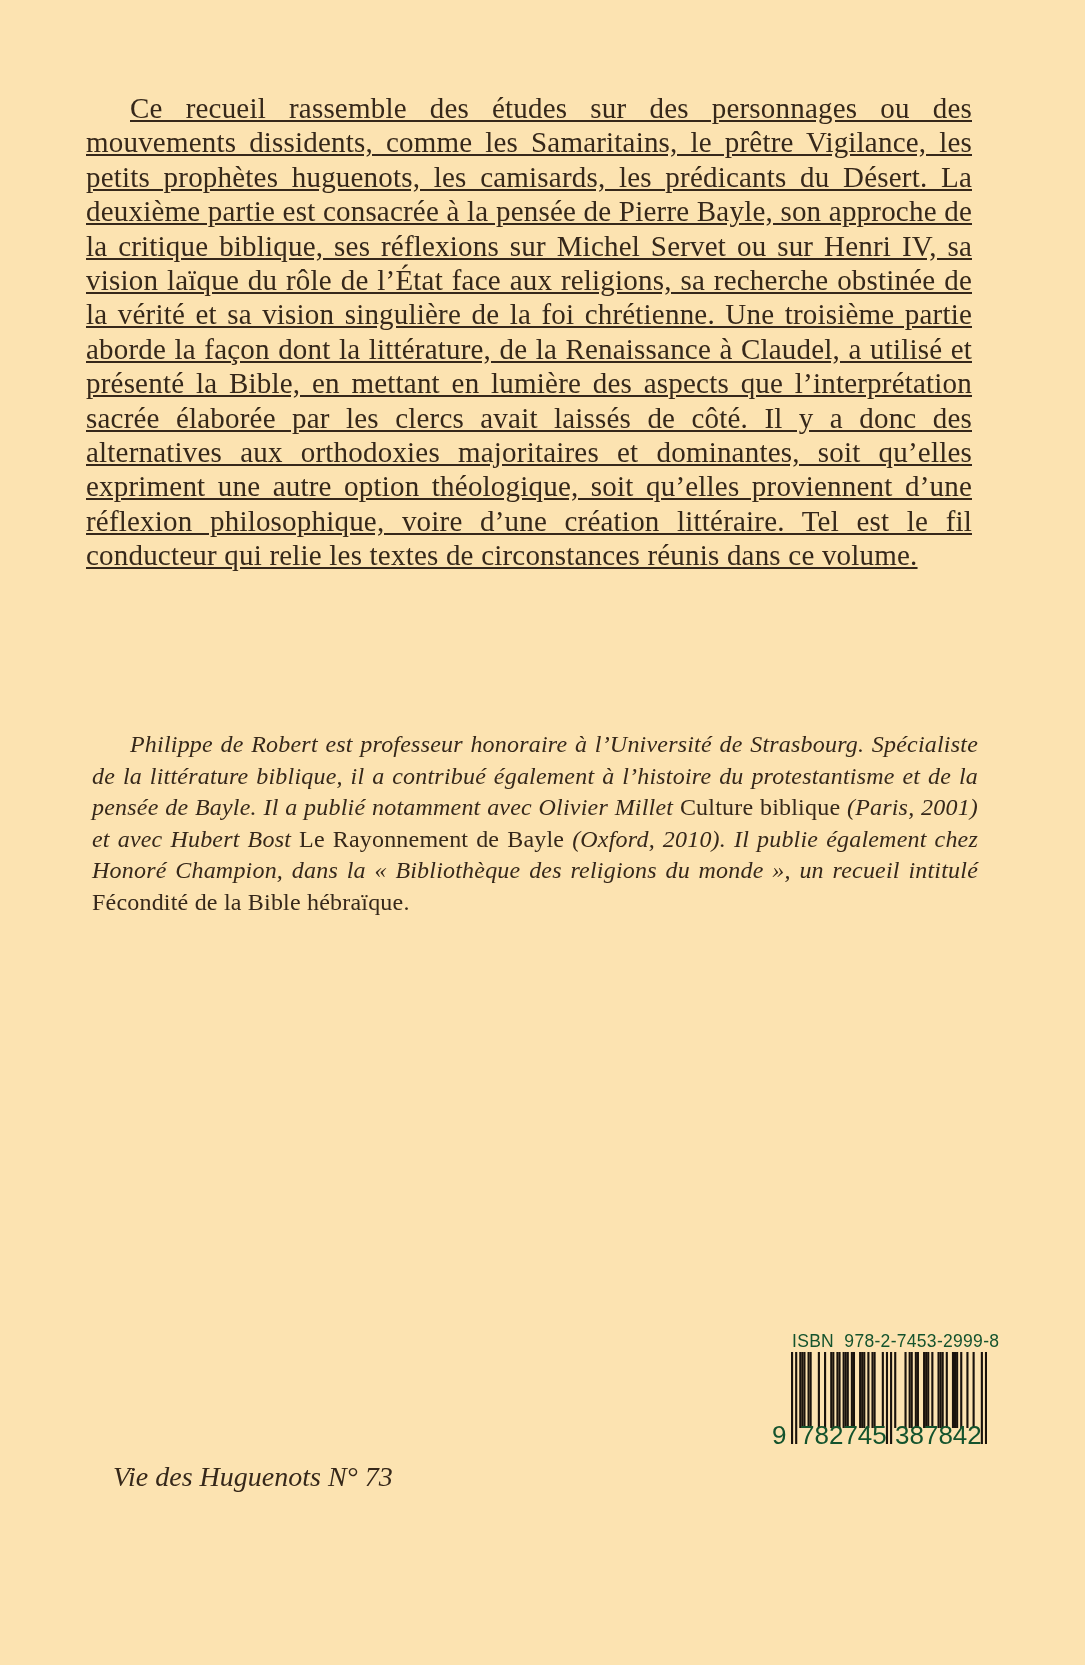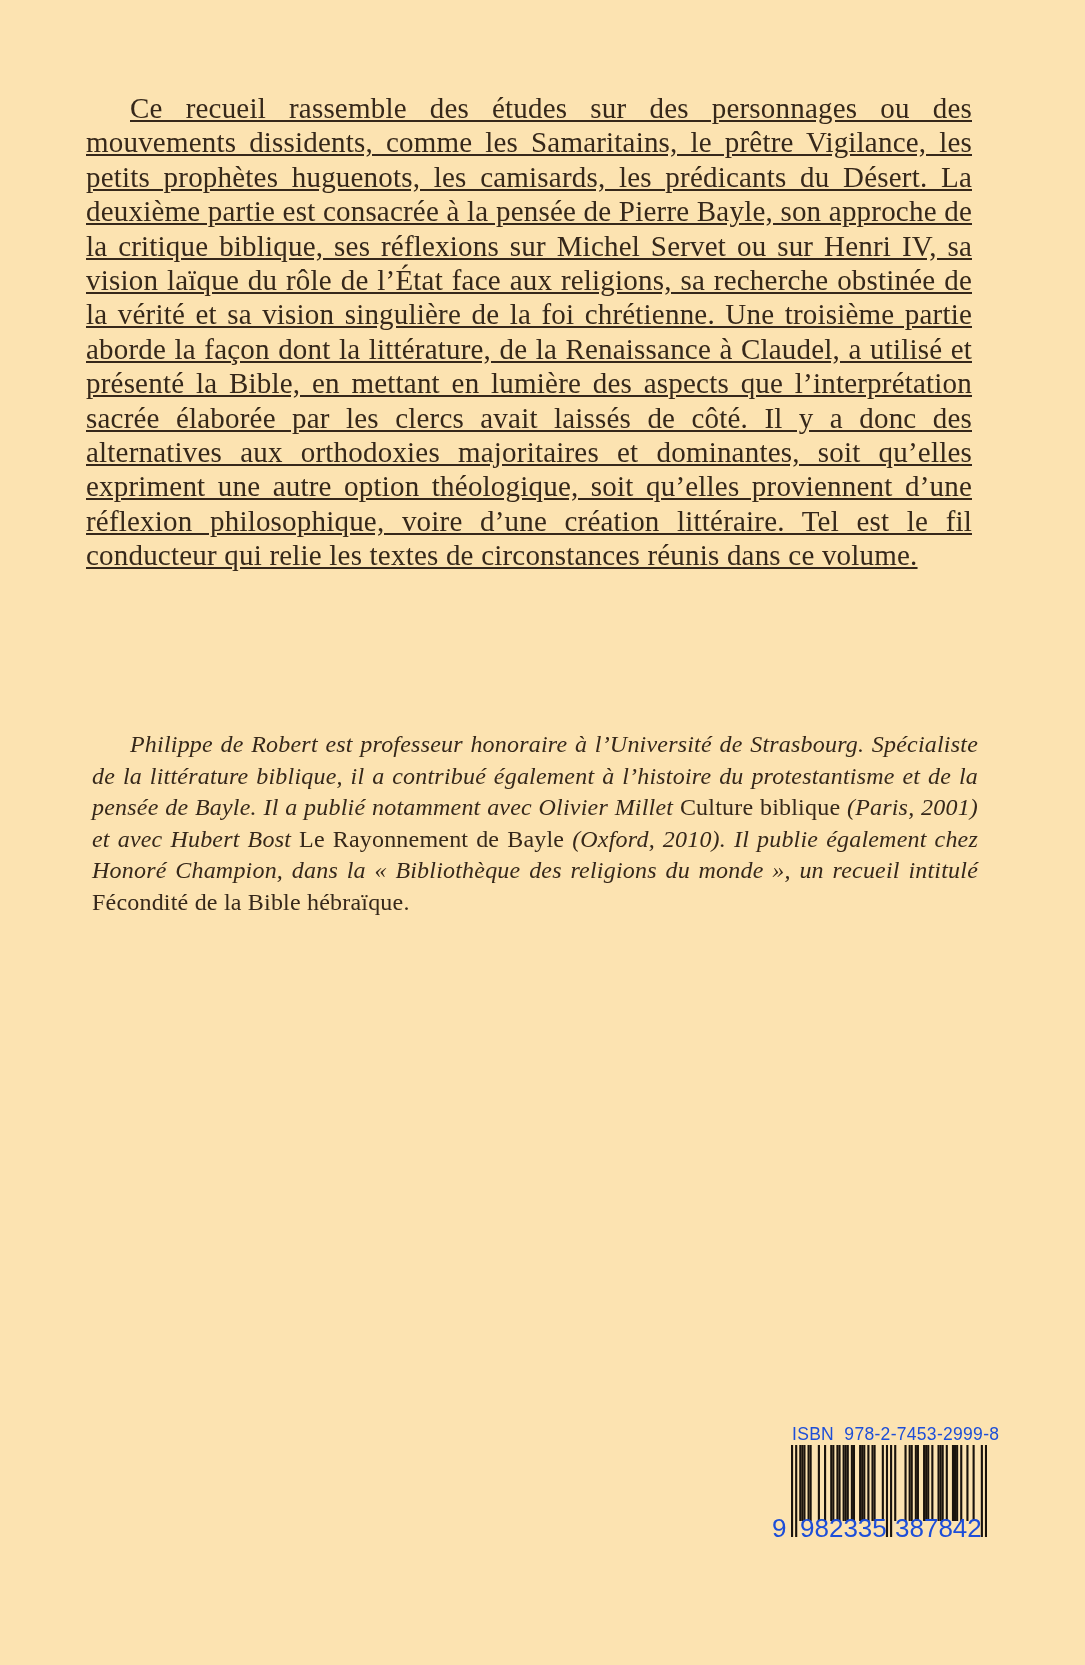--- a/index.html
+++ b/index.html
@@ -48,24 +48,24 @@
     left: 113px;
     top: 1461px;
     font-style: italic;
     font-size: 28px;
     white-space: nowrap;
   }
 
   .barcode-block {
     position: absolute;
     left: 772px;
-    top: 1424px;
+    top: 1331px;
     width: 232px;
     height: 126px;
-    color: #1d4ed8;
+    color: #14532d;
   }
   .isbn {
     position: absolute;
     left: 20px;
     top: 0;
     width: 198px;
     text-align: center;
     font-family: "Liberation Sans", sans-serif;
     font-size: 17.5px;
     letter-spacing: 0.3px;
@@ -86,20 +86,21 @@
 </style>
 </head>
 <body>
 
 <div class="cover">
 
   <p class="synopsis">Ce recueil rassemble des études sur des personnages ou des mouvements dissidents, comme les Samaritains, le prêtre Vigilance, les petits prophètes huguenots, les camisards, les prédicants du Désert. La deuxième partie est consacrée à la pensée de Pierre Bayle, son approche de la critique biblique, ses réflexions sur Michel Servet ou sur Henri IV, sa vision laïque du rôle de l’État face aux religions, sa recherche obstinée de la vérité et sa vision singulière de la foi chrétienne. Une troisième partie aborde la façon dont la littérature, de la Renaissance à Claudel, a utilisé et présenté la Bible, en mettant en lumière des aspects que l’interprétation sacrée élaborée par les clercs avait laissés de côté. Il y a donc des alternatives aux orthodoxies majoritaires et dominantes, soit qu’elles expriment une autre option théologique, soit qu’elles proviennent d’une réflexion philosophique, voire d’une création littéraire. Tel est le fil conducteur qui relie les textes de circonstances réunis dans ce volume.</p>
 
   <p class="bio"><span class="italic">Philippe de Robert est professeur honoraire à l’Université de Strasbourg. Spécialiste de la littérature biblique, il a contribué également à l’histoire du protestantisme et de la pensée de Bayle. Il a publié notamment avec Olivier Millet </span><span class="roman">Culture biblique </span><span class="italic">(Paris, 2001) et avec Hubert Bost </span><span class="roman">Le Rayonnement de Bayle </span><span class="italic">(Oxford, 2010). Il publie également chez Honoré Champion, dans la « Bibliothèque des religions du monde », un recueil intitulé </span><span class="roman">Fécondité de la Bible hébraïque.</span></p>
 
+  <div class="imprint">Vie des Huguenots N° 73</div>
 
   <div class="barcode-block">
     <div class="isbn">ISBN  978-2-7453-2999-8</div>
     <svg class="bars" id="barcode-svg" width="196" height="92">
         <rect x="0.00" y="0" width="2.12" height="92" fill="#1a130d"></rect>
         <rect x="4.13" y="0" width="2.12" height="92" fill="#1a130d"></rect>
         <rect x="8.25" y="0" width="2.12" height="76" fill="#1a130d"></rect>
         <rect x="10.32" y="0" width="2.12" height="76" fill="#1a130d"></rect>
         <rect x="12.38" y="0" width="2.12" height="76" fill="#1a130d"></rect>
         <rect x="16.51" y="0" width="2.12" height="76" fill="#1a130d"></rect>
@@ -141,17 +142,17 @@
         <rect x="160.93" y="0" width="2.12" height="76" fill="#1a130d"></rect>
         <rect x="162.99" y="0" width="2.12" height="76" fill="#1a130d"></rect>
         <rect x="165.05" y="0" width="2.12" height="76" fill="#1a130d"></rect>
         <rect x="169.18" y="0" width="2.12" height="76" fill="#1a130d"></rect>
         <rect x="175.37" y="0" width="2.12" height="76" fill="#1a130d"></rect>
         <rect x="181.56" y="0" width="2.12" height="76" fill="#1a130d"></rect>
         <rect x="189.81" y="0" width="2.12" height="92" fill="#1a130d"></rect>
         <rect x="193.94" y="0" width="2.12" height="92" fill="#1a130d"></rect>
       </svg>
     <span class="bc-digit d-first" id="bc-first">9</span>
-    <span class="bc-digit d-left" id="bc-left">982335</span>
+    <span class="bc-digit d-left" id="bc-left">782745</span>
     <span class="bc-digit d-right" id="bc-right">387842</span>
   </div>
 
 </div>
 
 </body></html>

